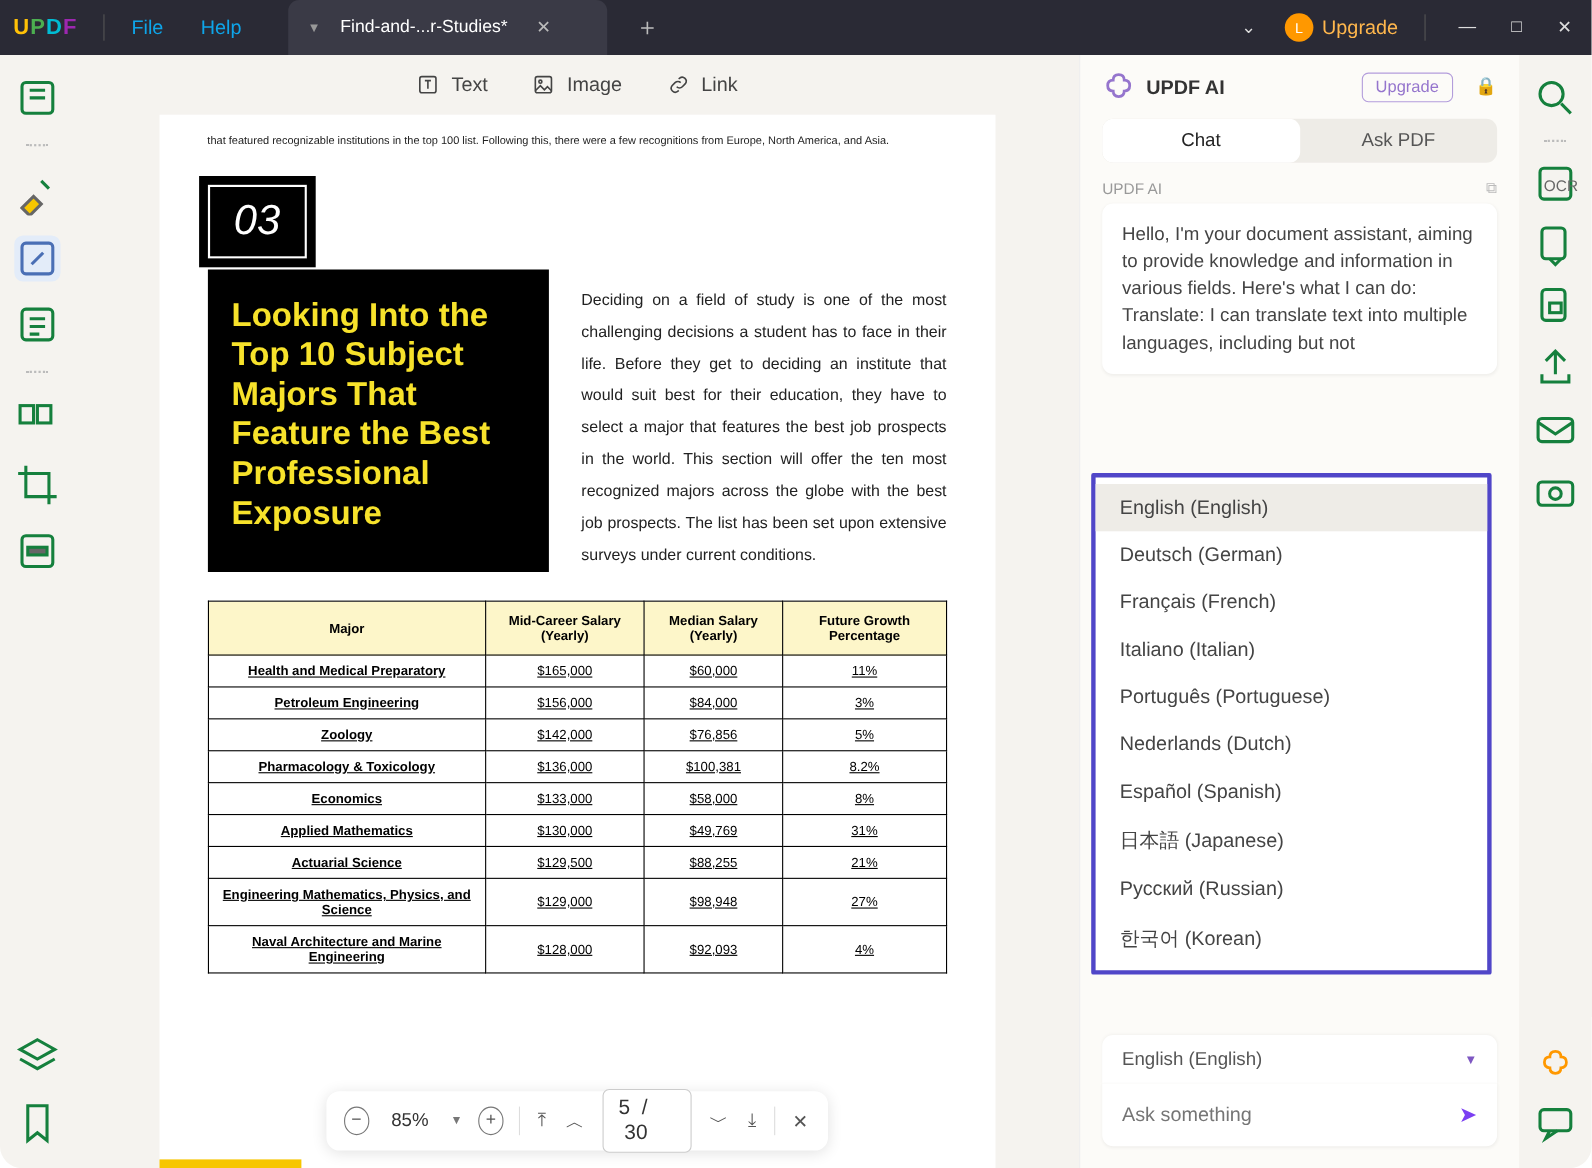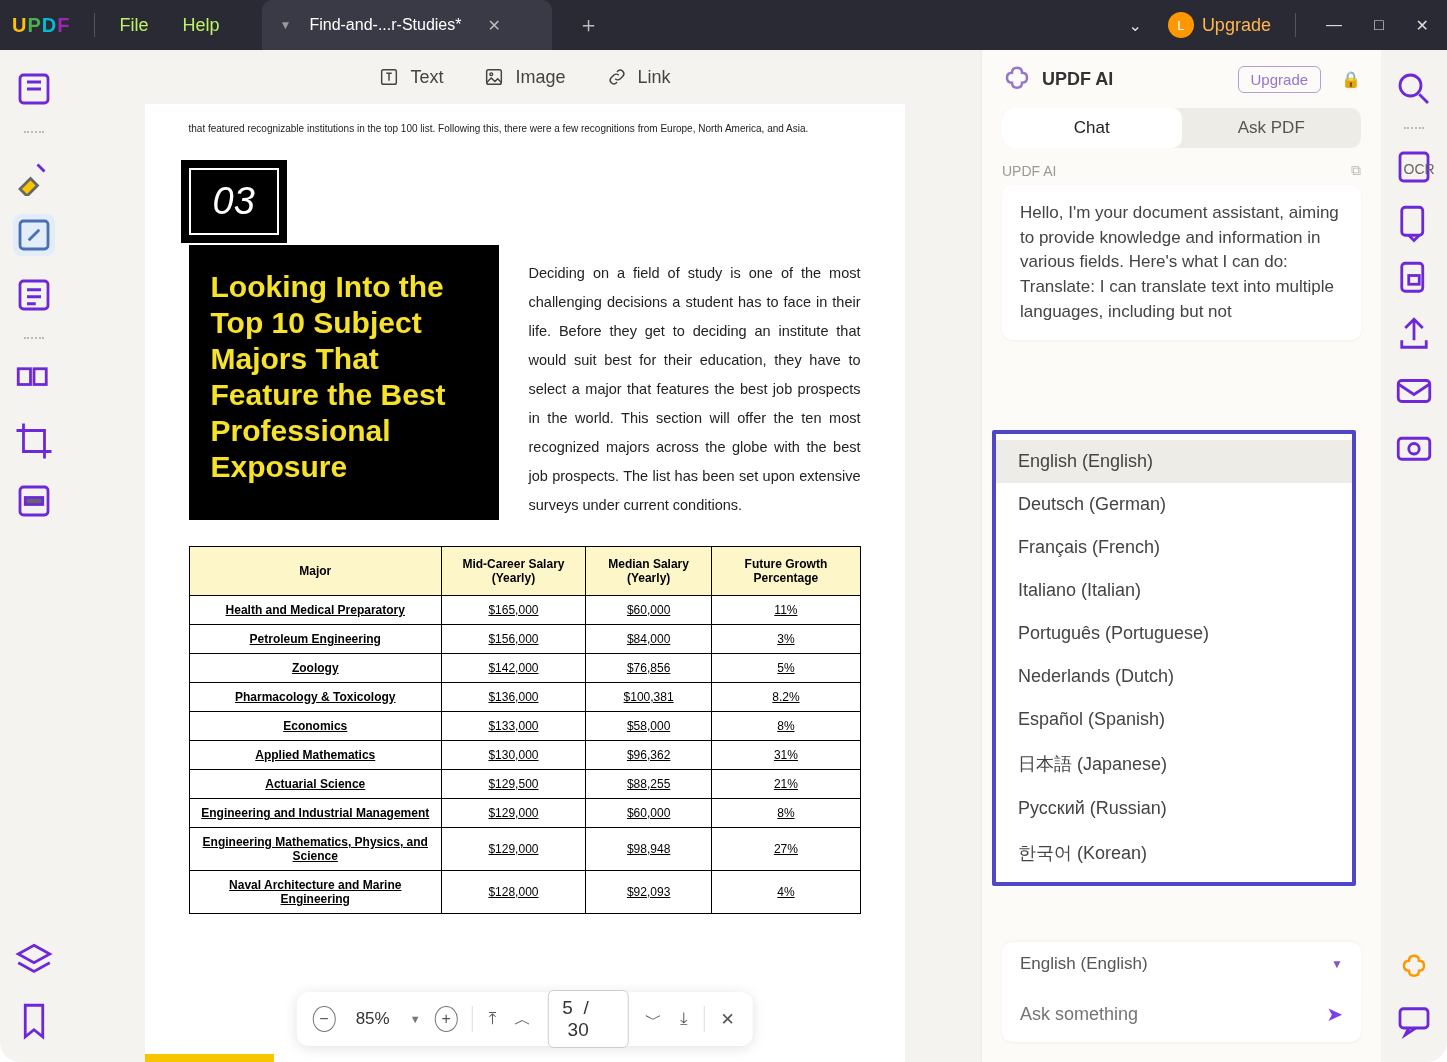--- a/index.html
+++ b/index.html
@@ -3,35 +3,35 @@
 <meta charset="utf-8">
 <style>
 * { margin: 0; padding: 0; box-sizing: border-box; font-family: -apple-system, BlinkMacSystemFont, "Segoe UI", sans-serif; }
 body { background: #fff; width: 1447px; height: 1062px; overflow: hidden; }
 
 
 .titlebar { height: 50px; background: #2a2a35; display: flex; align-items: center; padding: 0 12px; color: #ddd; position: relative; }
 .logo { font-size: 20px; font-weight: 700; letter-spacing: 1px; }
 .logo .u { color: #ffc107; } .logo .p { color: #4caf50; } .logo .d { color: #00bcd4; } .logo .f { color: #9c27b0; }
 .titlebar-sep { width: 1px; height: 24px; background: #555; margin: 0 24px; }
-.win-txt { color: #bef264; font-size: 18px; margin-right: 34px; }
+.win-txt { color: #0ea5e9; font-size: 18px; margin-right: 34px; }
 .tab { background: #3a3a46; height: 50px; border-radius: 10px 10px 0 0; display: flex; align-items: center; padding: 0 18px; margin-left: 8px; color: #fff; font-size: 16px; position: relative; min-width: 290px; }
 .tab-chevron { color: #999; margin-right: 18px; font-size: 12px; }
 .tab-close { margin-left: 26px; color: #bbb; font-size: 16px; }
 .tab-add { margin-left: 26px; color: #bbb; font-size: 22px; }
 .titlebar-right { position: absolute; right: 12px; display: flex; align-items: center; gap: 20px; }
 .upgrade-pill { display: flex; align-items: center; gap: 8px; color: #ffb74d; font-size: 18px; }
 .upgrade-badge { width: 26px; height: 26px; background: #ff9800; border-radius: 50%; color: #fff; font-size: 13px; display: flex; align-items: center; justify-content: center; }
 .win-ctrl { color: #ddd; font-size: 16px; padding: 0 6px; }
 
 
 .app { display: flex; height: 1012px; background: #f5f3ef; border-radius: 0 0 20px 20px; overflow: hidden; }
 .sidebar-left { width: 68px; display: flex; flex-direction: column; align-items: center; padding-top: 18px; gap: 18px; }
 .sidebar-right { width: 66px; display: flex; flex-direction: column; align-items: center; padding-top: 18px; gap: 14px; }
-.tool-icon { width: 42px; height: 42px; display: flex; align-items: center; justify-content: center; border-radius: 8px; color: #6d28d9; font-size: 22px; cursor: pointer; }
+.tool-icon { width: 42px; height: 42px; display: flex; align-items: center; justify-content: center; border-radius: 8px; color: #15803d; font-size: 22px; cursor: pointer; }
 .tool-icon.active { background: #e3ecf9; color: #4a6fb5; }
 .tool-sep { width: 20px; height: 0; border-top: 2px dotted #bbb; margin: 3px 0; }
 .sidebar-left .bottom { margin-top: auto; margin-bottom: 20px; display: flex; flex-direction: column; gap: 18px; align-items: center; }
 .sidebar-right .bottom { margin-top: auto; margin-bottom: 20px; display: flex; flex-direction: column; gap: 18px; align-items: center; }
 
 
 .content { flex: 1; display: flex; flex-direction: column; position: relative; background: #f5f3ef; }
 .toolbar-top { height: 54px; display: flex; align-items: center; justify-content: center; gap: 40px; }
 .top-item { display: flex; align-items: center; gap: 10px; color: #444; font-size: 18px; }
 .top-item svg, .top-item .icon-sq { width: 22px; height: 22px; }
@@ -243,34 +243,28 @@
               </tr>
               <tr>
                 <td>Economics</td>
                 <td>$133,000</td>
                 <td>$58,000</td>
                 <td>8%</td>
               </tr>
               <tr>
                 <td>Applied Mathematics</td>
                 <td>$130,000</td>
-                <td>$96,362</td>
+                <td>$49,769</td>
                 <td>31%</td>
               </tr>
               <tr>
                 <td>Actuarial Science</td>
                 <td>$129,500</td>
                 <td>$88,255</td>
                 <td>21%</td>
-              </tr>
-              <tr>
-                <td>Engineering and Industrial Management</td>
-                <td>$129,000</td>
-                <td>$60,000</td>
-                <td>8%</td>
               </tr>
               <tr>
                 <td>Engineering Mathematics, Physics, and Science</td>
                 <td>$129,000</td>
                 <td>$98,948</td>
                 <td>27%</td>
               </tr>
               <tr>
                 <td>Naval Architecture and Marine Engineering</td>
                 <td>$128,000</td>

